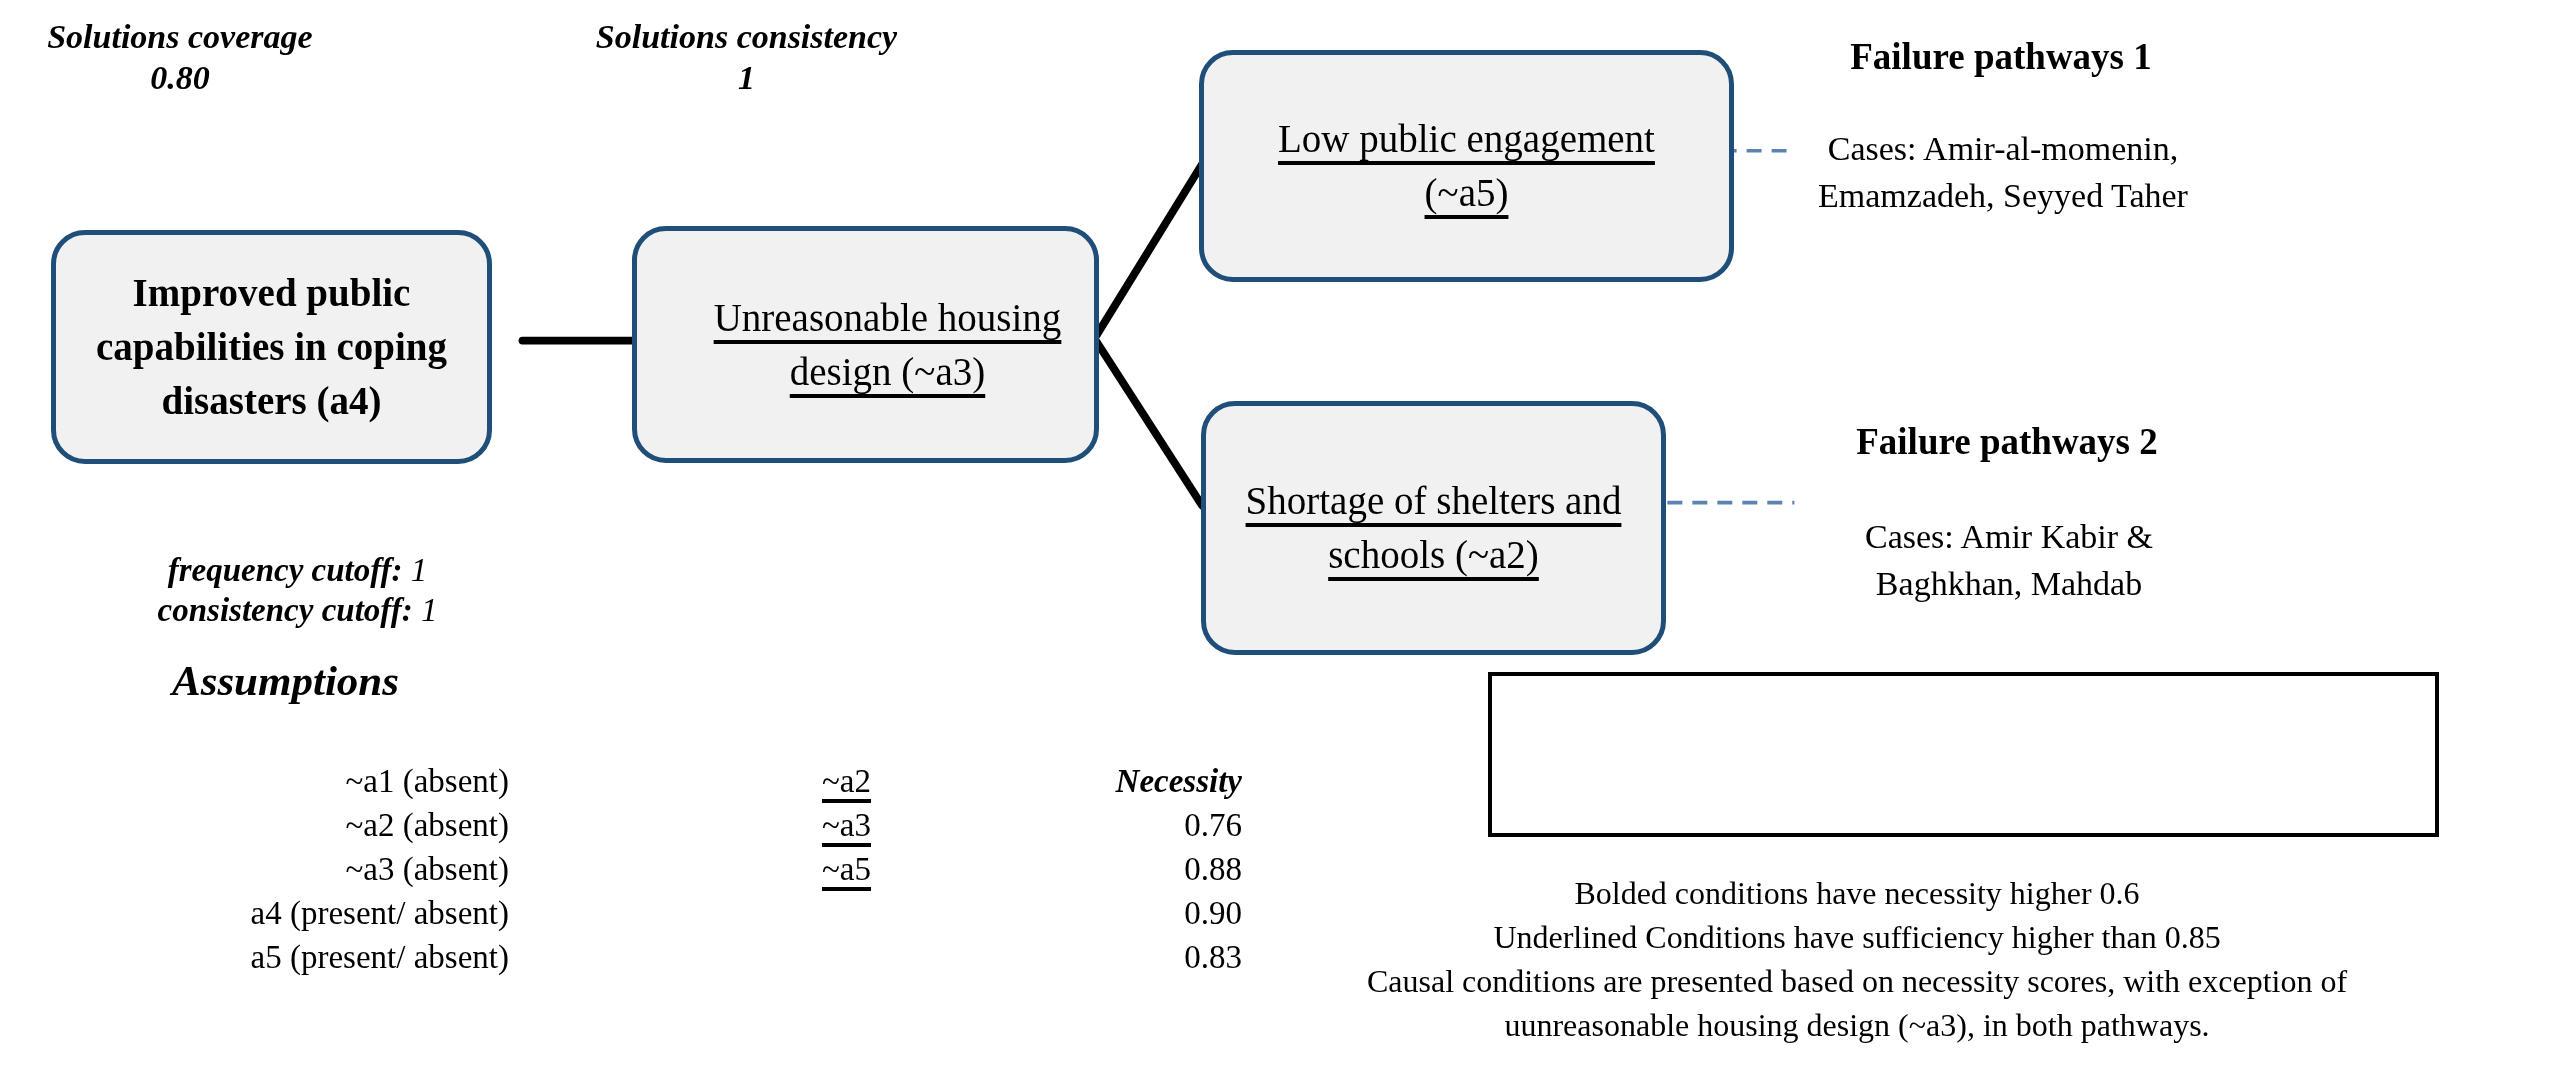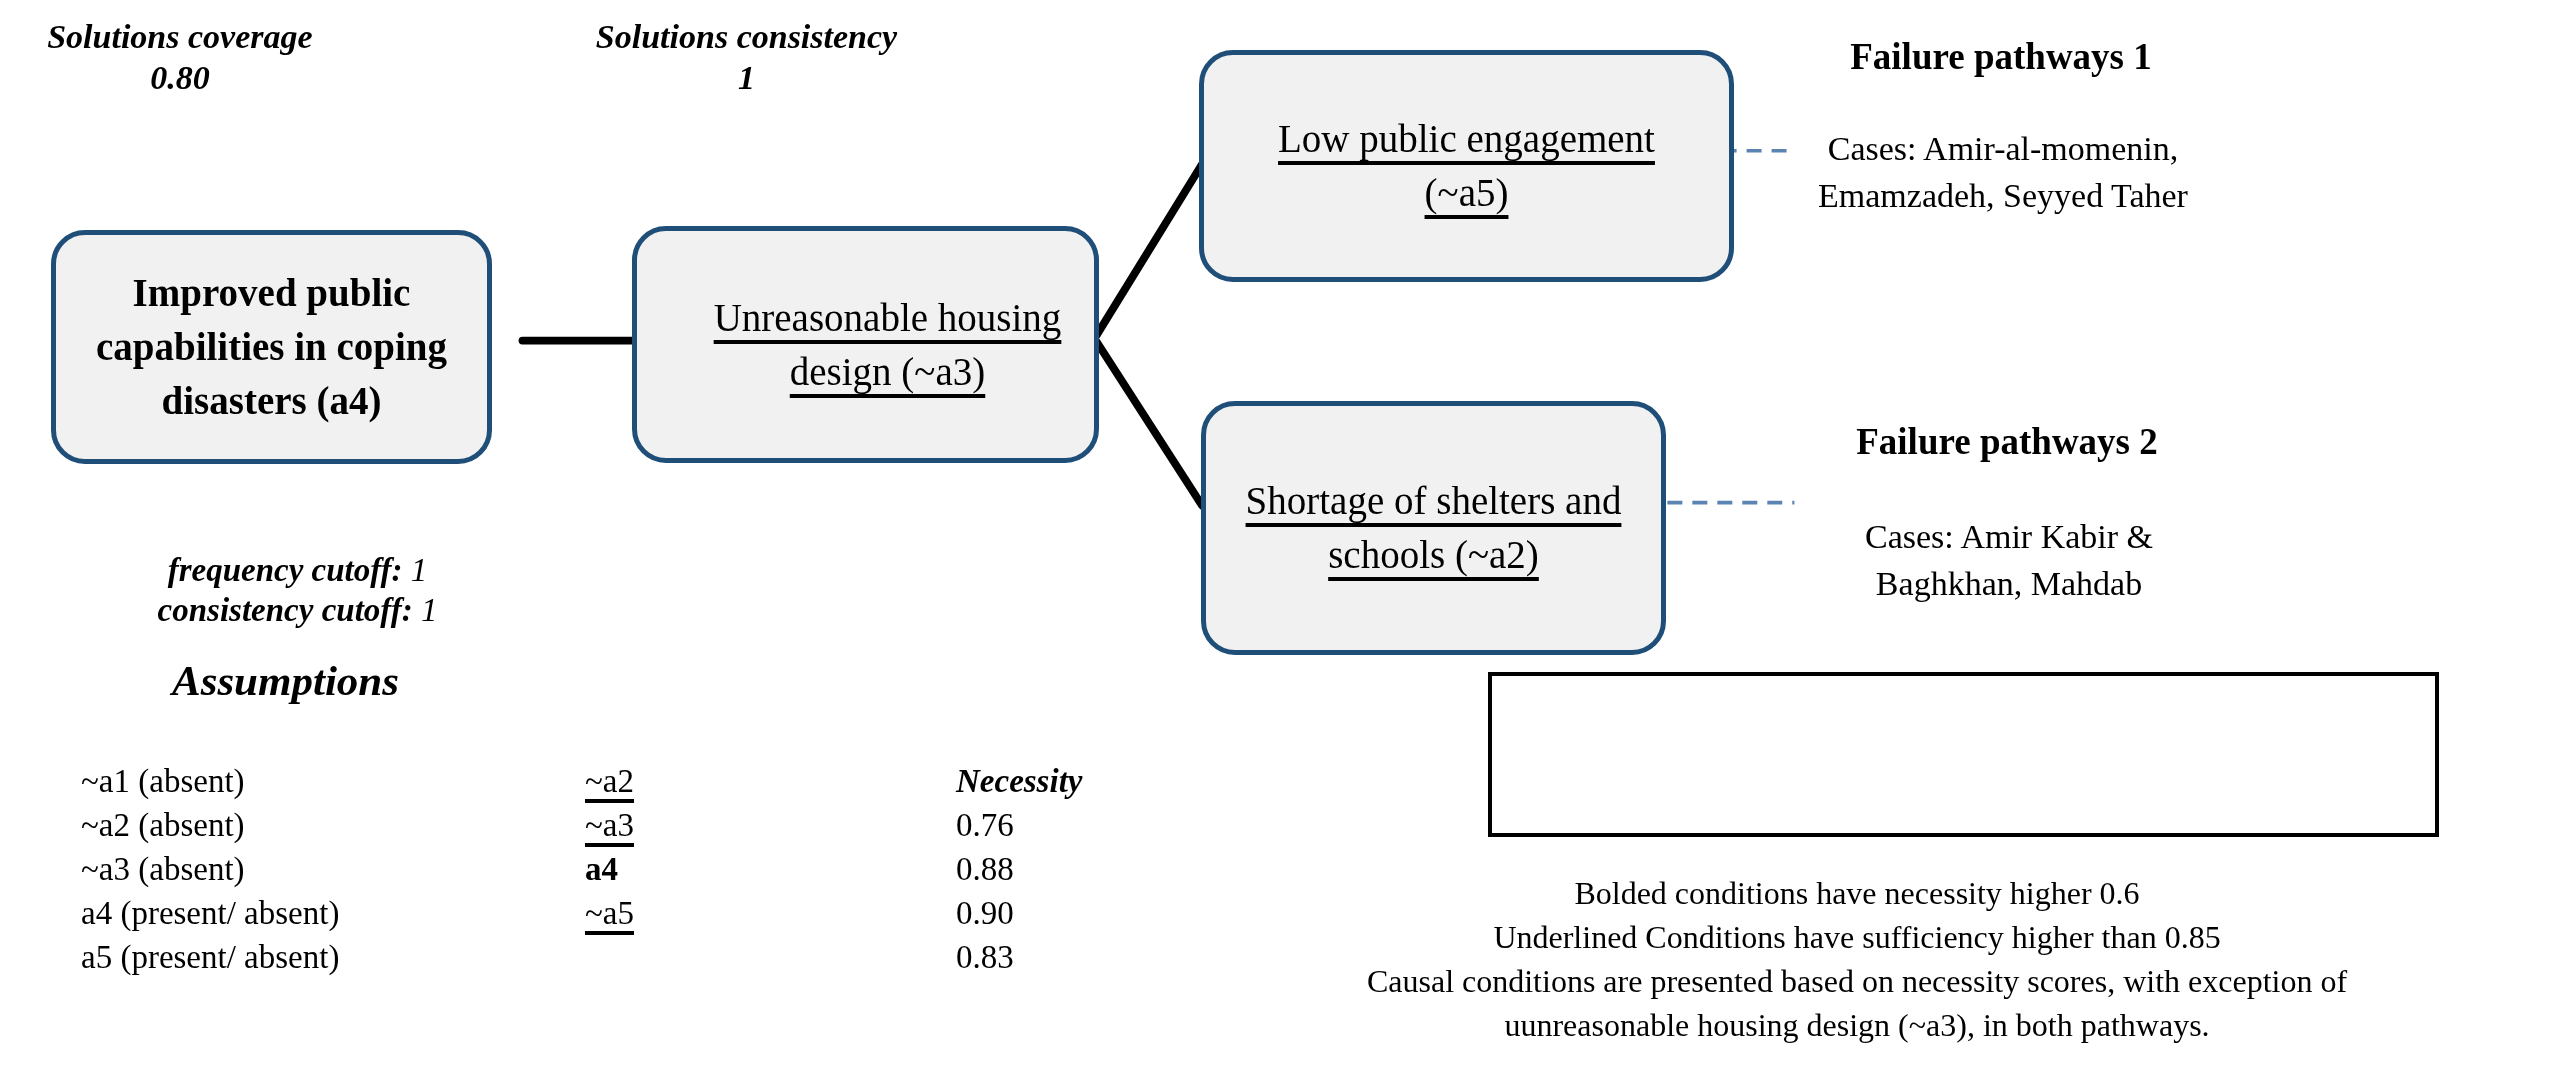--- a/index.html
+++ b/index.html
@@ -49,21 +49,21 @@
   #fp1-cases { left:1646px; top:125px; }
   #fp2-cases { left:1652px; top:513px; }
 
   
   #cutoffs { position:absolute; left:76px; top:550px; width:443px; text-align:center; font-size:33px; line-height:40px; font-style:italic; }
   #cutoffs .lbl { font-weight:bold; }
   #assumptions-title { position:absolute; left:64px; top:661px; width:443px; text-align:center; font-size:43px; line-height:40px; font-style:italic; font-weight:bold; }
 
   
   .tcol { position:absolute; top:759px; font-size:33px; }
-  .tcol .trow { height:44px; line-height:44px; text-align:left; }
+  .tcol .trow { height:44px; line-height:44px; text-align:right; }
   #col-assumptions { left:81px;  width:428px; }
   #col-conditions  { left:585px;  width:286px; }
   #col-necessity   { left:956px; width:286px; }
   .thead { font-weight:bold; font-style:italic; }
   .cond-u { text-decoration:underline; text-decoration-thickness:4.3px; text-underline-offset:7.1px; text-decoration-skip-ink:none; }
   .cond-b { font-weight:bold; }
 
   
   #solutions-box {
     position:absolute; left:1488px; top:672px; width:951px; height:165px;
@@ -139,21 +139,20 @@
     <div class="trow">~a1 (absent)</div>
     <div class="trow">~a2 (absent)</div>
     <div class="trow">~a3 (absent)</div>
     <div class="trow">a4 (present/ absent)</div>
     <div class="trow">a5 (present/ absent)</div>
   </div>
 
   <div class="tcol" id="col-conditions">
     <div class="trow"><span class="cond-u">~a2</span></div>
     <div class="trow"><span class="cond-u">~a3</span></div>
-    <div class="trow"><span class="cond-b">a4</span></div>
     <div class="trow"><span class="cond-u">~a5</span></div>
   </div>
 
   <div class="tcol" id="col-necessity">
     <div class="trow thead">Necessity</div>
     <div class="trow">0.76</div>
     <div class="trow">0.88</div>
     <div class="trow">0.90</div>
     <div class="trow">0.83</div>
   </div>

